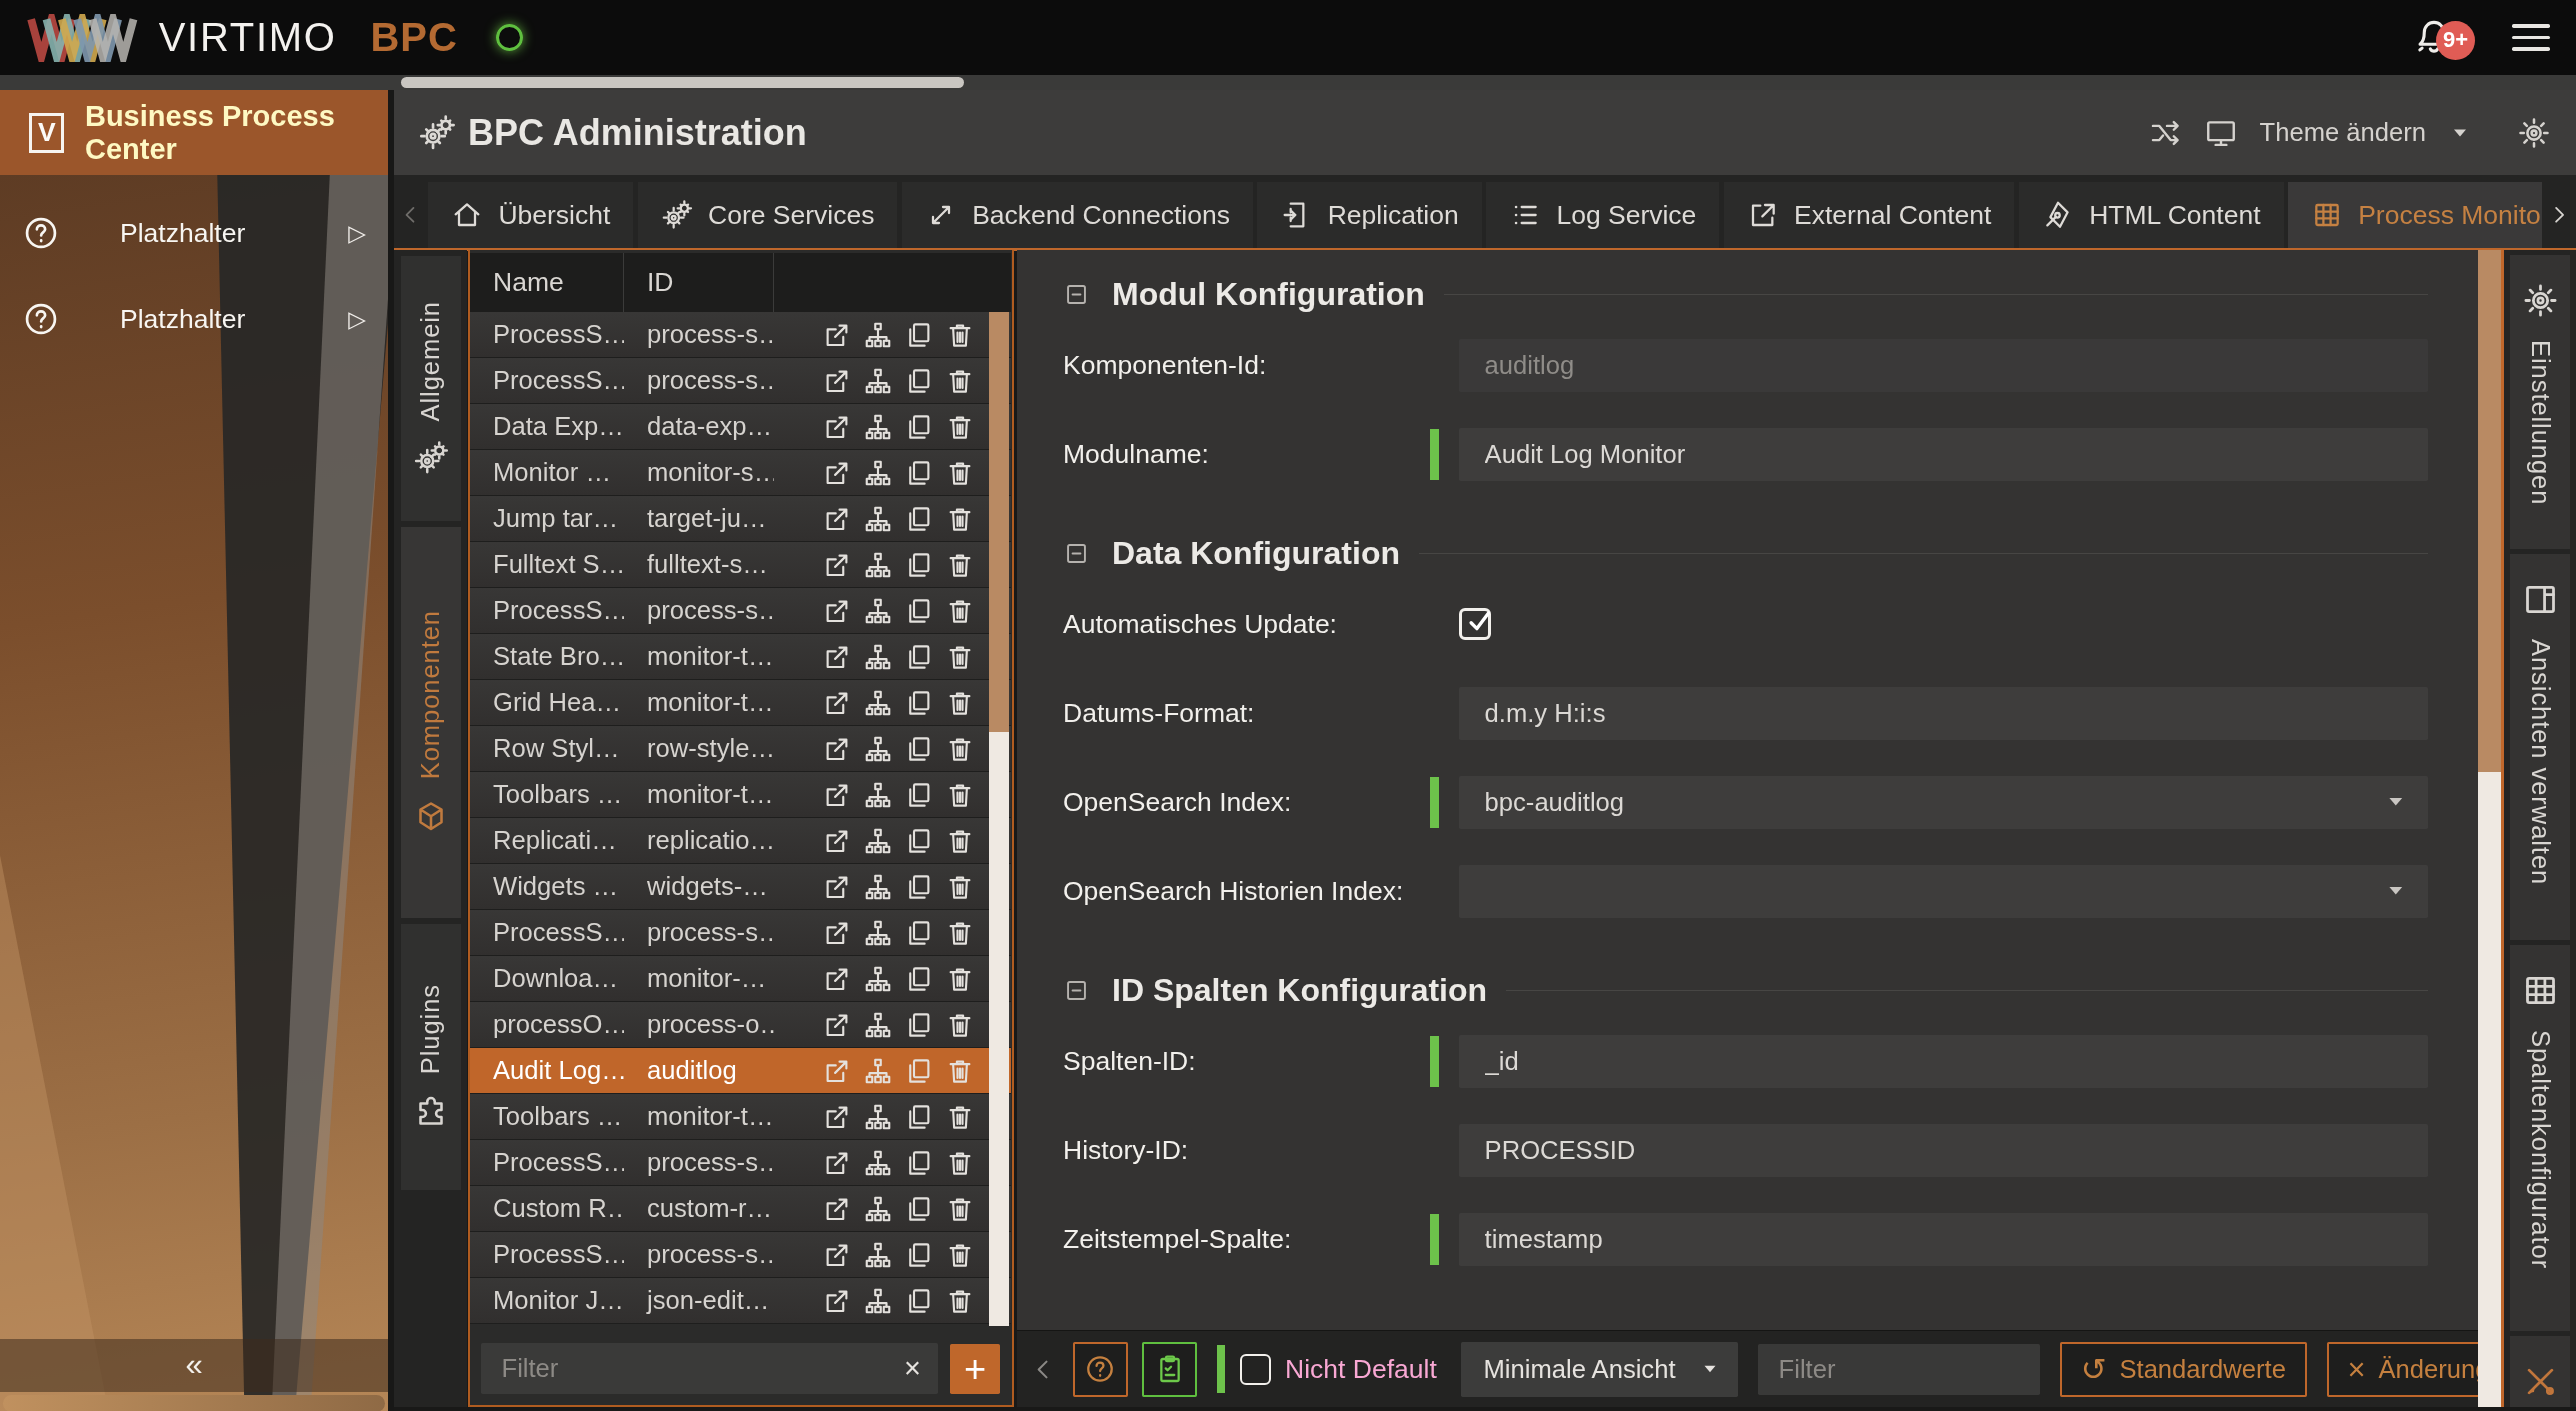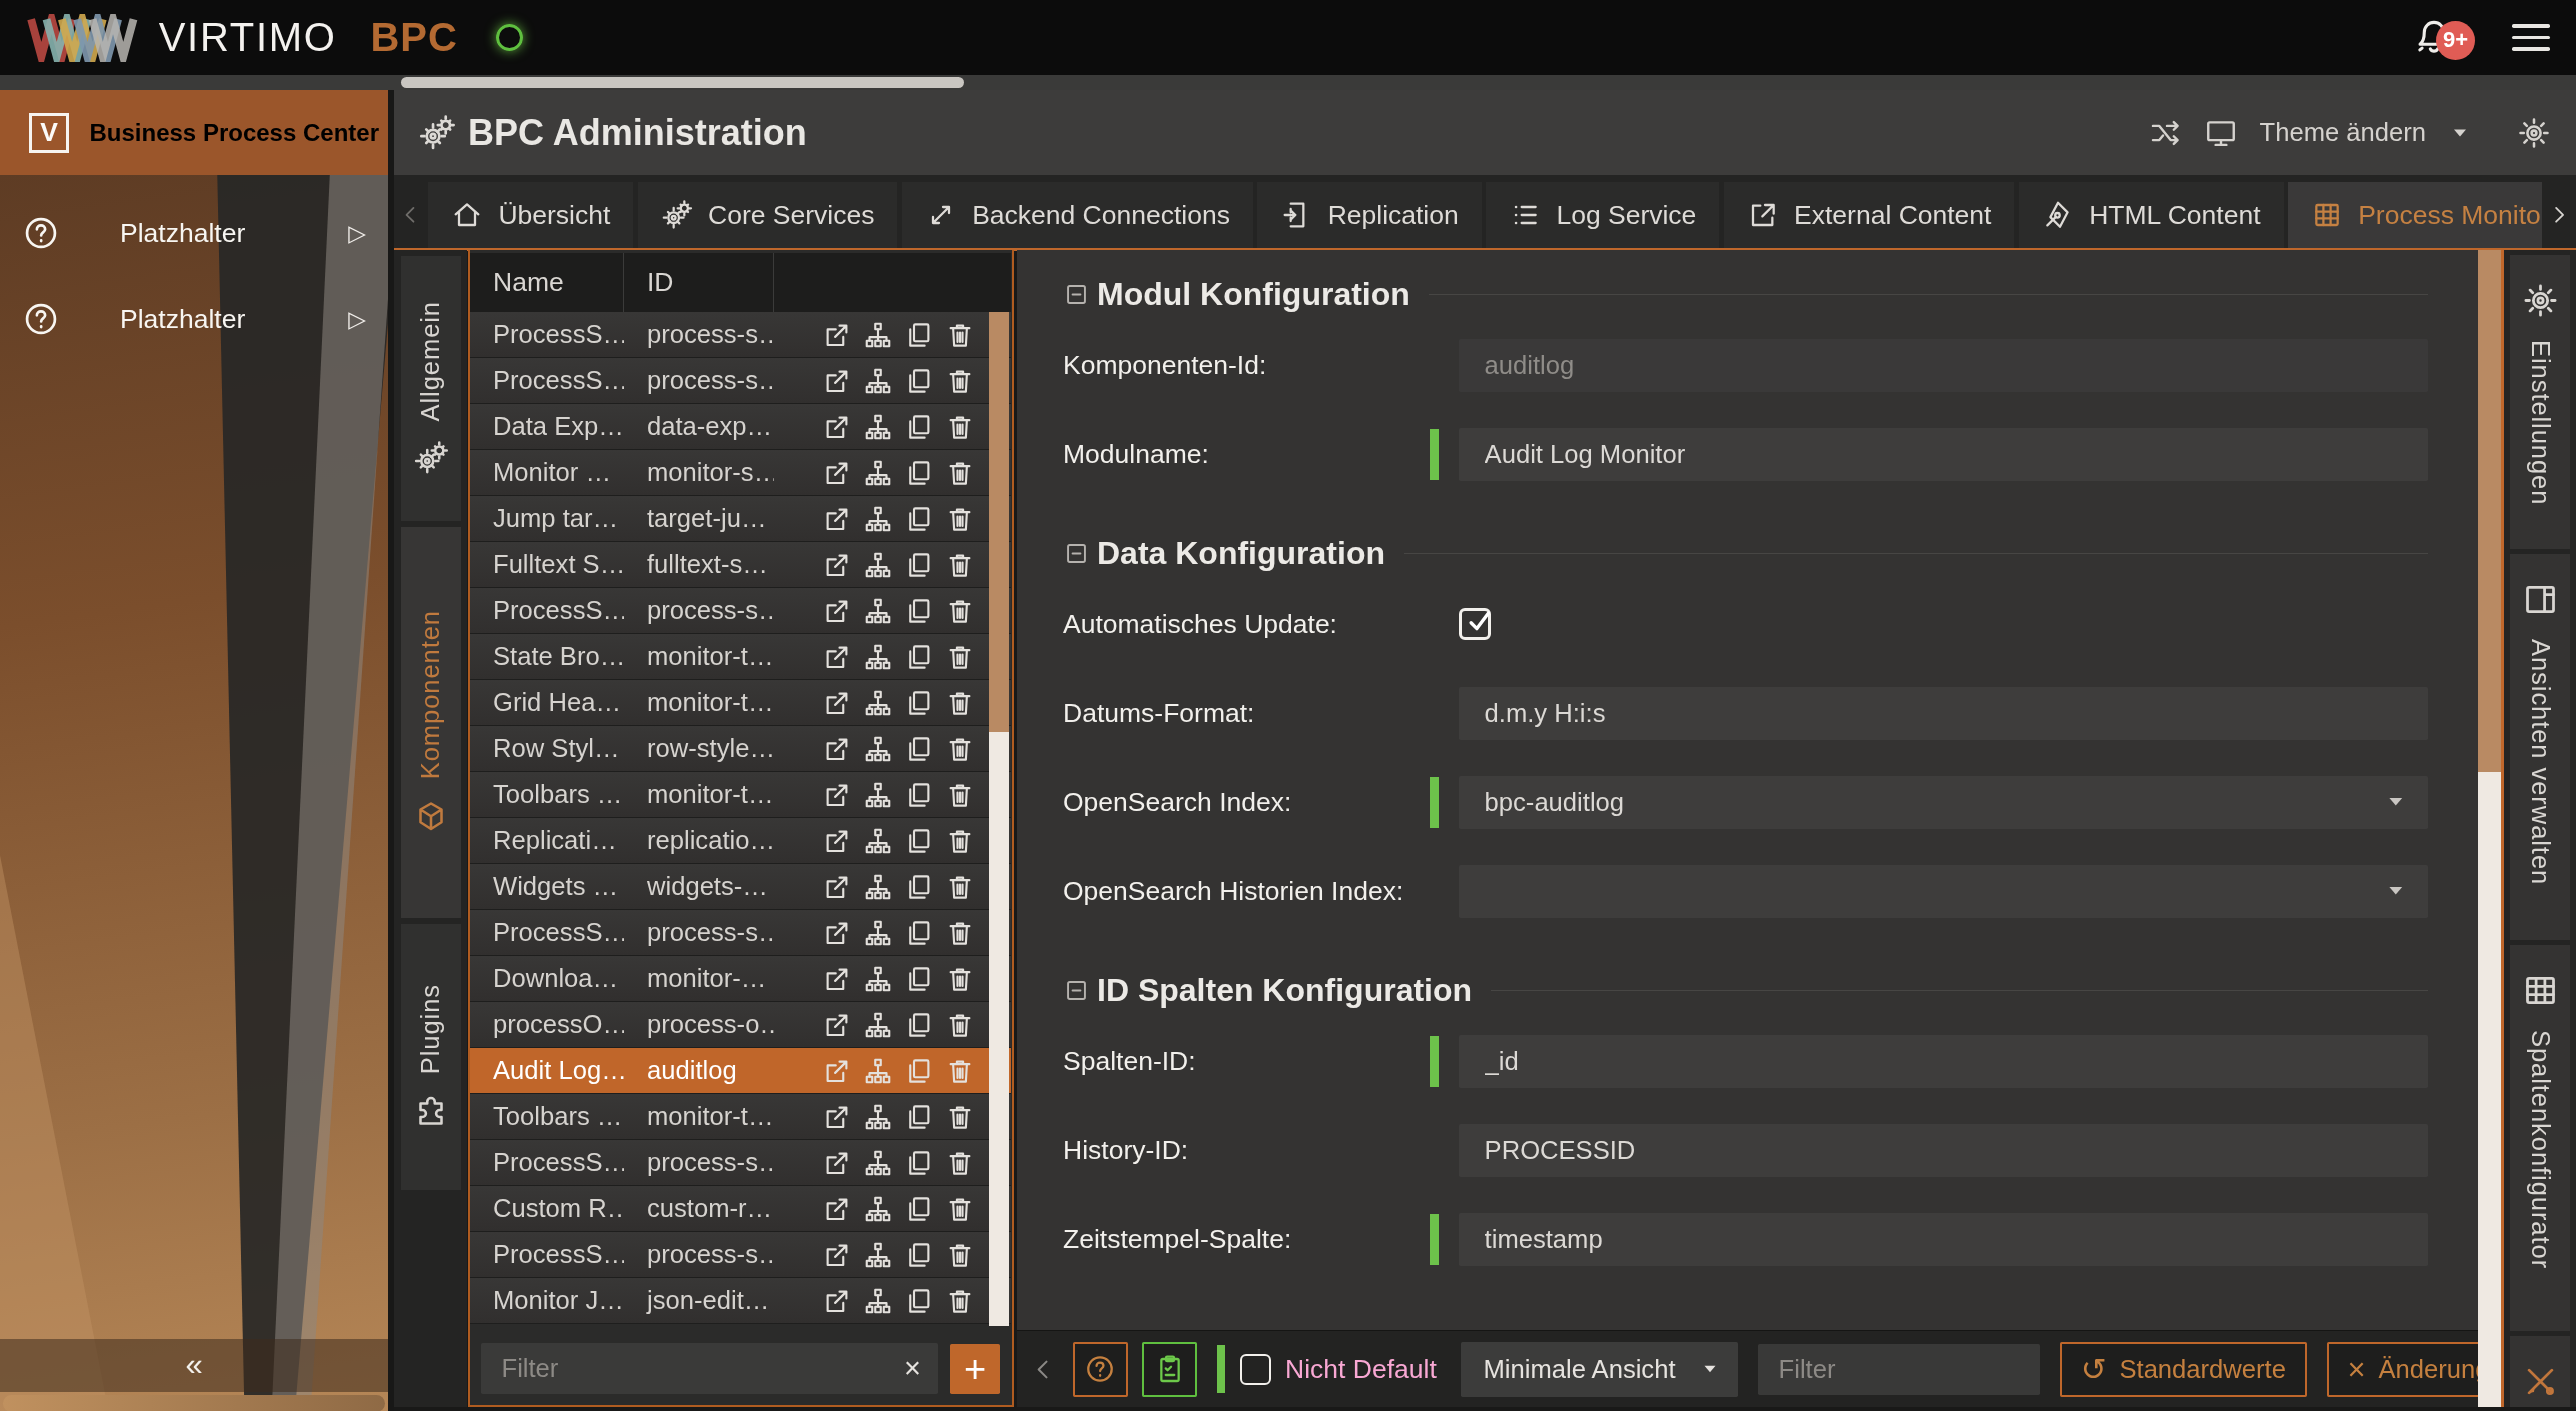--- a/index.html
+++ b/index.html
@@ -28,21 +28,21 @@
   
   #hscroll { left:0; top:75px; width:2576px; height:15.4px; background:#3a3a39; }
   #hscroll-thumb { left:401px; top:1.7px; width:563px; height:11px; border-radius:6px; background:#c9c6c1; }
 
   
   #leftnav-header { left:0; top:90px; width:388px; height:85px; background:#9b562b;
     display:flex; align-items:center; }
   #v-logo { width:40px; height:40px; border:3px solid #f7f4f0; margin-left:29px;
     display:flex; align-items:center; justify-content:center;
     color:#fcfaf7; font-size:26.5px; font-weight:700; }
-  #leftnav-title { color:#000000; font-size:24px; font-weight:700; margin-left:20.5px; }
+  #leftnav-title { color:#fef9c3; font-size:29px; font-weight:700; margin-left:20.5px; }
   #leftnav-body { left:0; top:175px; width:388px; height:1237px;
     background:linear-gradient(172deg,#5e3c24 0%,#7b4e2c 35%,#9c6f45 75%,#b68757 100%); overflow:hidden; }
   .nav-shape1 { position:absolute; inset:0;
     background:#272726; opacity:.92;
     clip-path:polygon(56% 0%, 100% 0%, 100% 12%, 76% 100%, 63% 100%); }
   .nav-shape2 { position:absolute; inset:0; background:#8e8780; opacity:.55;
     clip-path:polygon(85% 0%, 100% 0%, 100% 10%, 80% 100%, 70% 100%); }
   .nav-shape3 { position:absolute; inset:0; background:#c09263; opacity:.45;
     clip-path:polygon(0% 55%, 28% 100%, 0% 100%); }
   #leftnav-items { position:absolute; left:0; top:15.4px; width:388px; }
@@ -118,21 +118,21 @@
   .filter-box input::placeholder { color:#8d8a86; }
   .filter-clear { color:#e6e3df; font-size:29px; padding:0 17px; cursor:pointer; }
   #comp-add { width:50px; height:50px; background:var(--accent,#bf672b); border-radius:1.7px; border:none;
     color:#fff; font-size:38px; line-height:1; cursor:pointer; display:flex; align-items:center; justify-content:center; }
 
   
   #form-panel { left:1017px; top:250px; width:1461px; height:1080px; background:#343332;
     overflow:hidden; padding:25.6px 50px 0 46px; }
   .section-hdr { display:flex; align-items:center; height:38px; margin-bottom:24px; color:#eceae6; }
   .section-hdr svg { width:27px; height:27px; color:#b5b2ae; }
-  .section-title { font-size:32px; font-weight:700; margin-left:7px; white-space:nowrap; }
+  .section-title { font-size:32px; font-weight:700; margin-left:22px; white-space:nowrap; }
   .section-line { flex:1; height:1.7px; background:#474644; margin-left:19px; }
   .frow { display:flex; align-items:center; min-height:55px; margin-bottom:34px; }
   .frow .flabel { width:367px; color:#f2f0ec; font-size:26.5px; line-height:1.25; flex:none; }
   .frow .modbar { width:8.5px; height:51px; margin:0 20.5px 0 0; flex:none; background:transparent; }
   .frow.modified .modbar { background:var(--green,#6dc24b); }
   .frow .fctrl { flex:1; display:flex; align-items:center; position:relative; }
   .finput { width:100%; height:53px; background:#3e3d3c; border:none; border-radius:1.7px; outline:none;
     color:#dcd9d5; font-size:25.6px; padding:0 51px 0 25.6px; font-family:inherit; }
   .finput:disabled { color:#8f8c88; background:#3a3939; }
   .fselect-caret { position:absolute; right:19px; width:25.6px; height:25.6px; color:#c9c6c2; }

